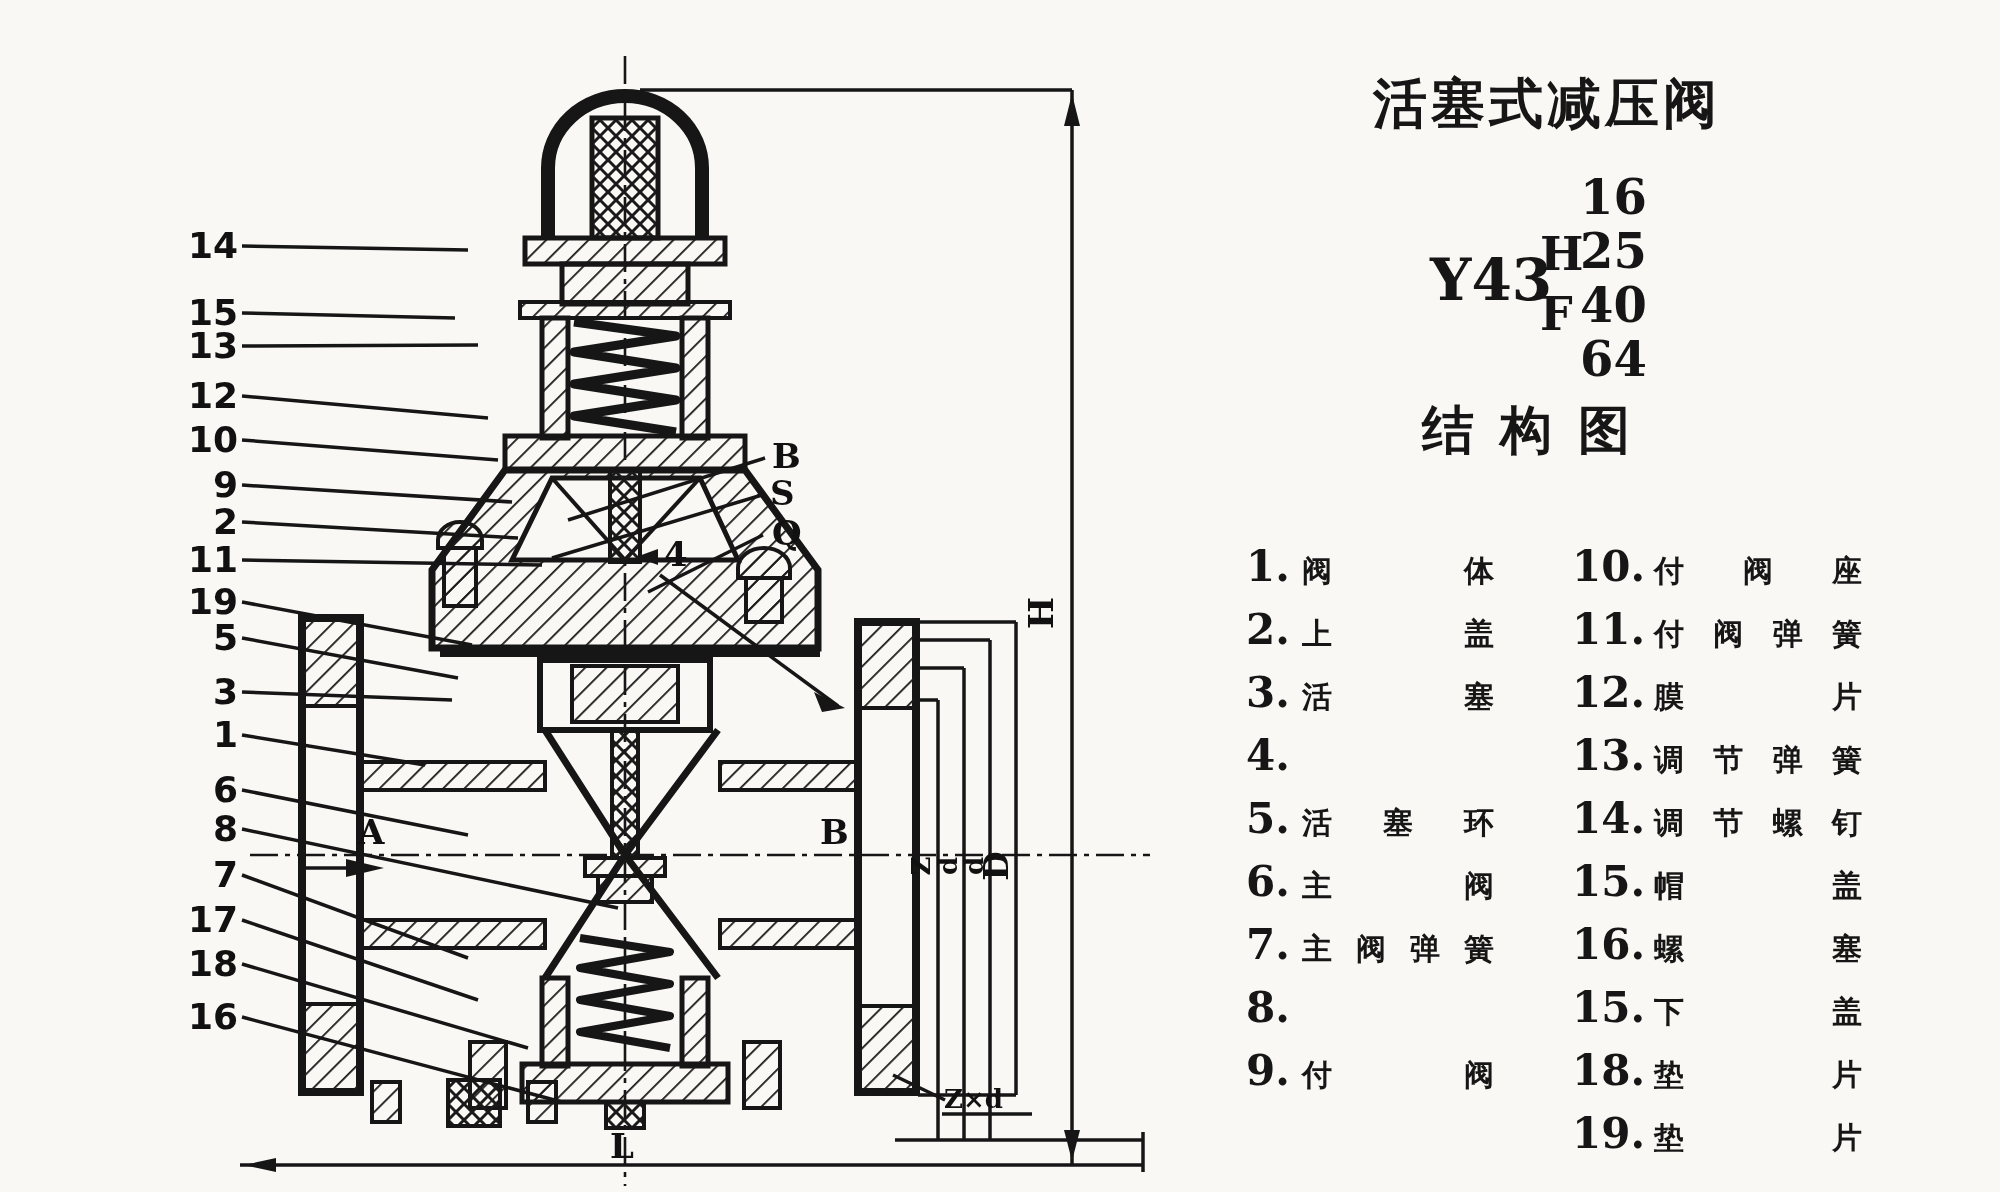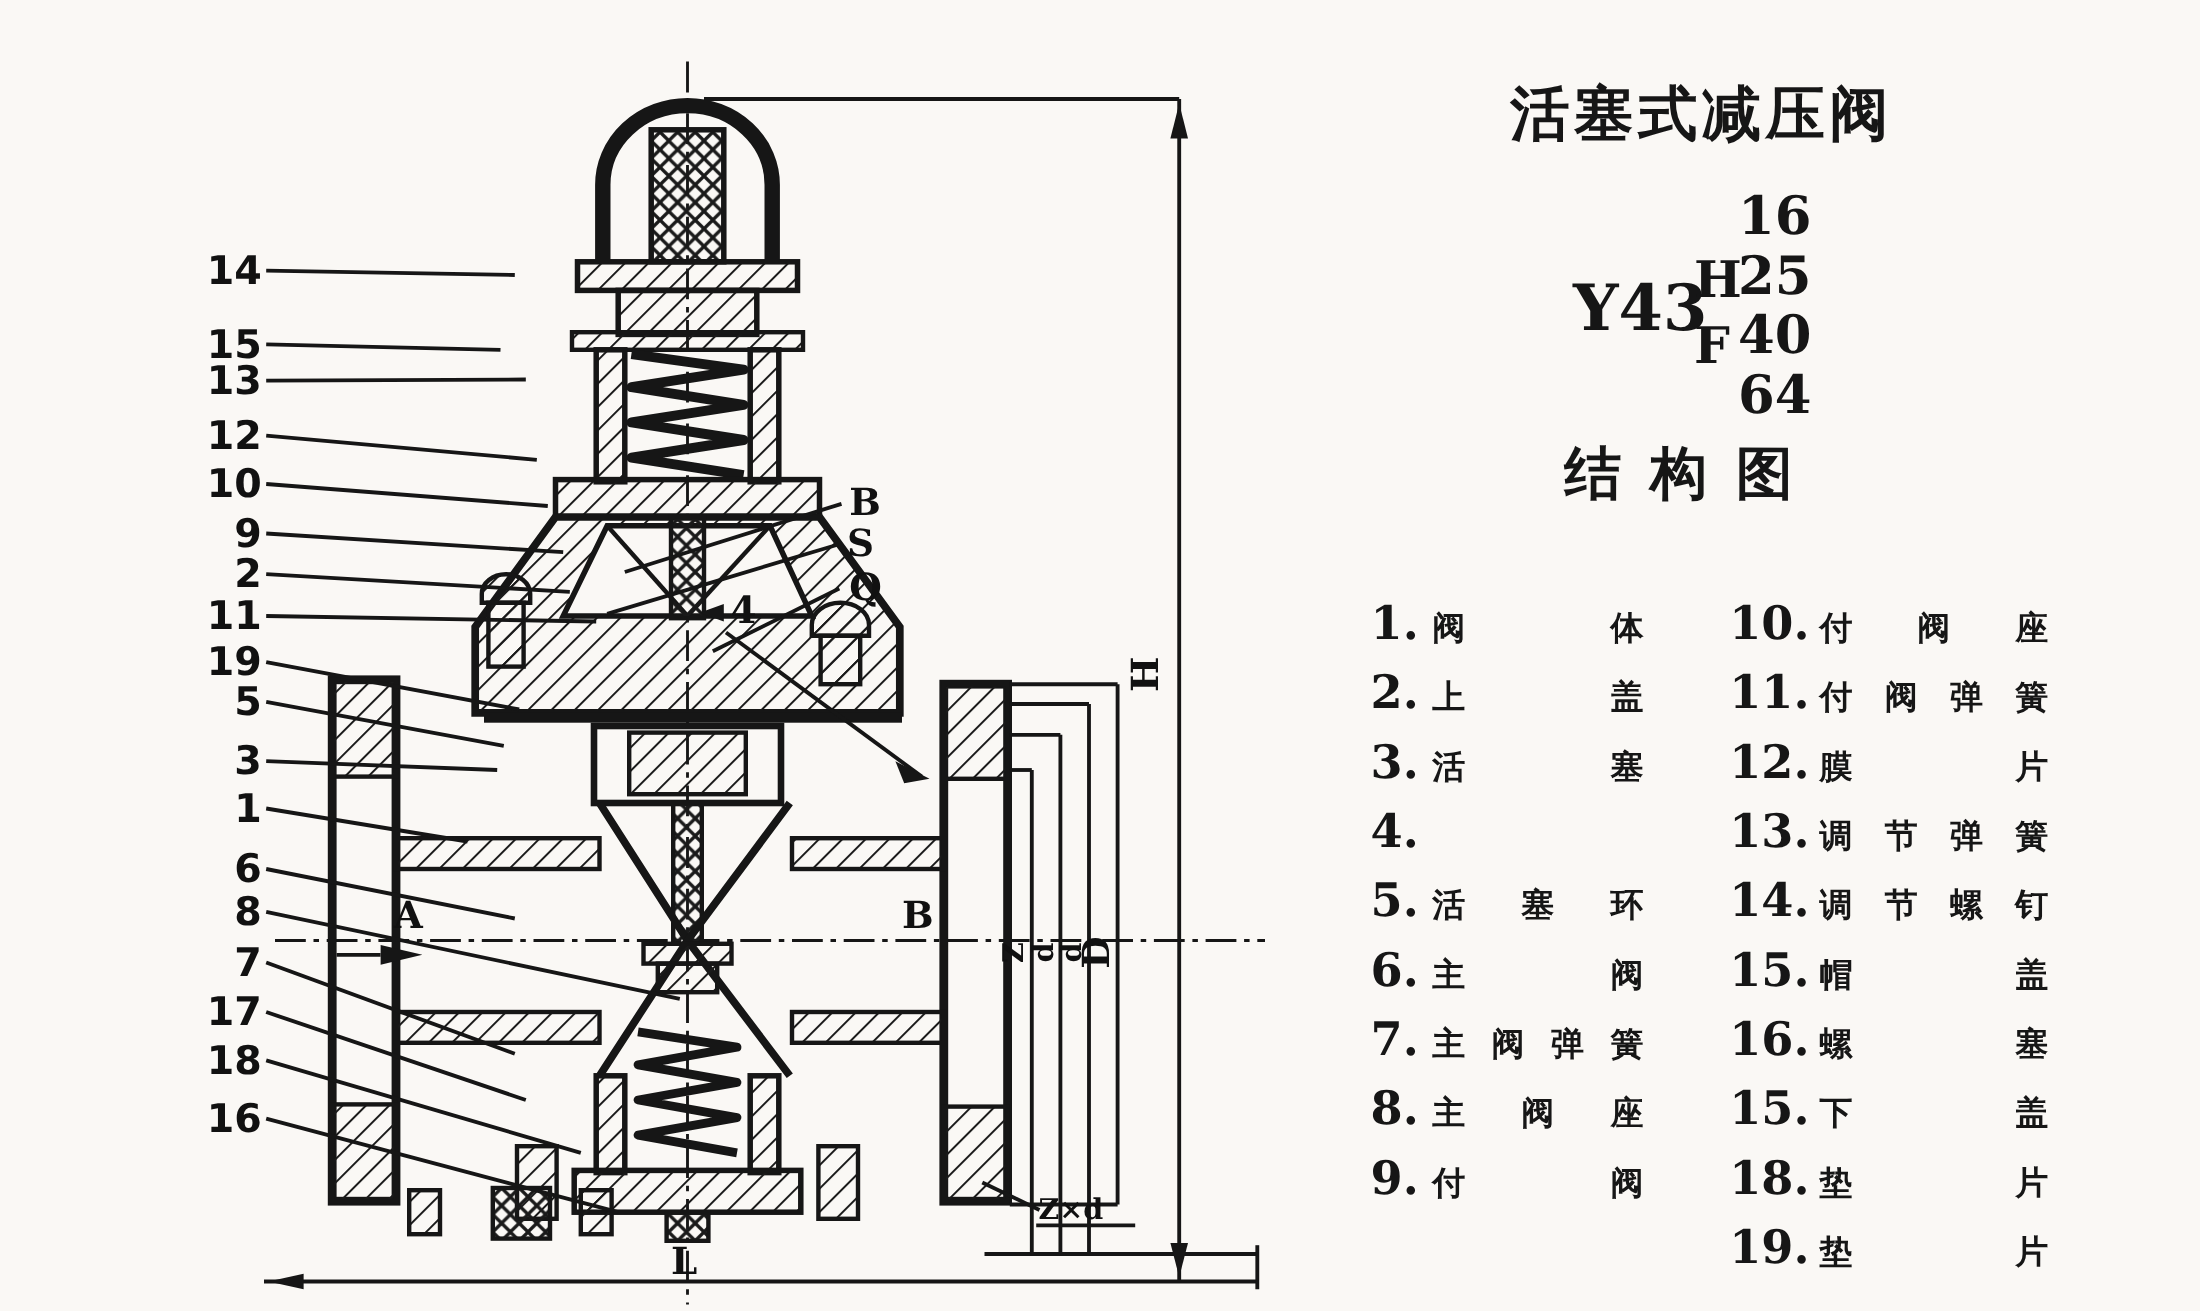--- a/index.html
+++ b/index.html
@@ -236,21 +236,20 @@
   <div class="prow">
       <span class="pnum">6.</span>
       <span class="pname">主阀</span>
     </div>
   <div class="prow">
       <span class="pnum">7.</span>
       <span class="pname">主阀弹簧</span>
     </div>
   <div class="prow">
       <span class="pnum">8.</span>
-      <span class="pname">主阀座</span>
     </div>
   <div class="prow">
       <span class="pnum">9.</span>
       <span class="pname">付阀</span>
     </div>
 </div>
 
 <div class="abs plist colR">
   <div class="prow">
       <span class="pnum">10.</span>

